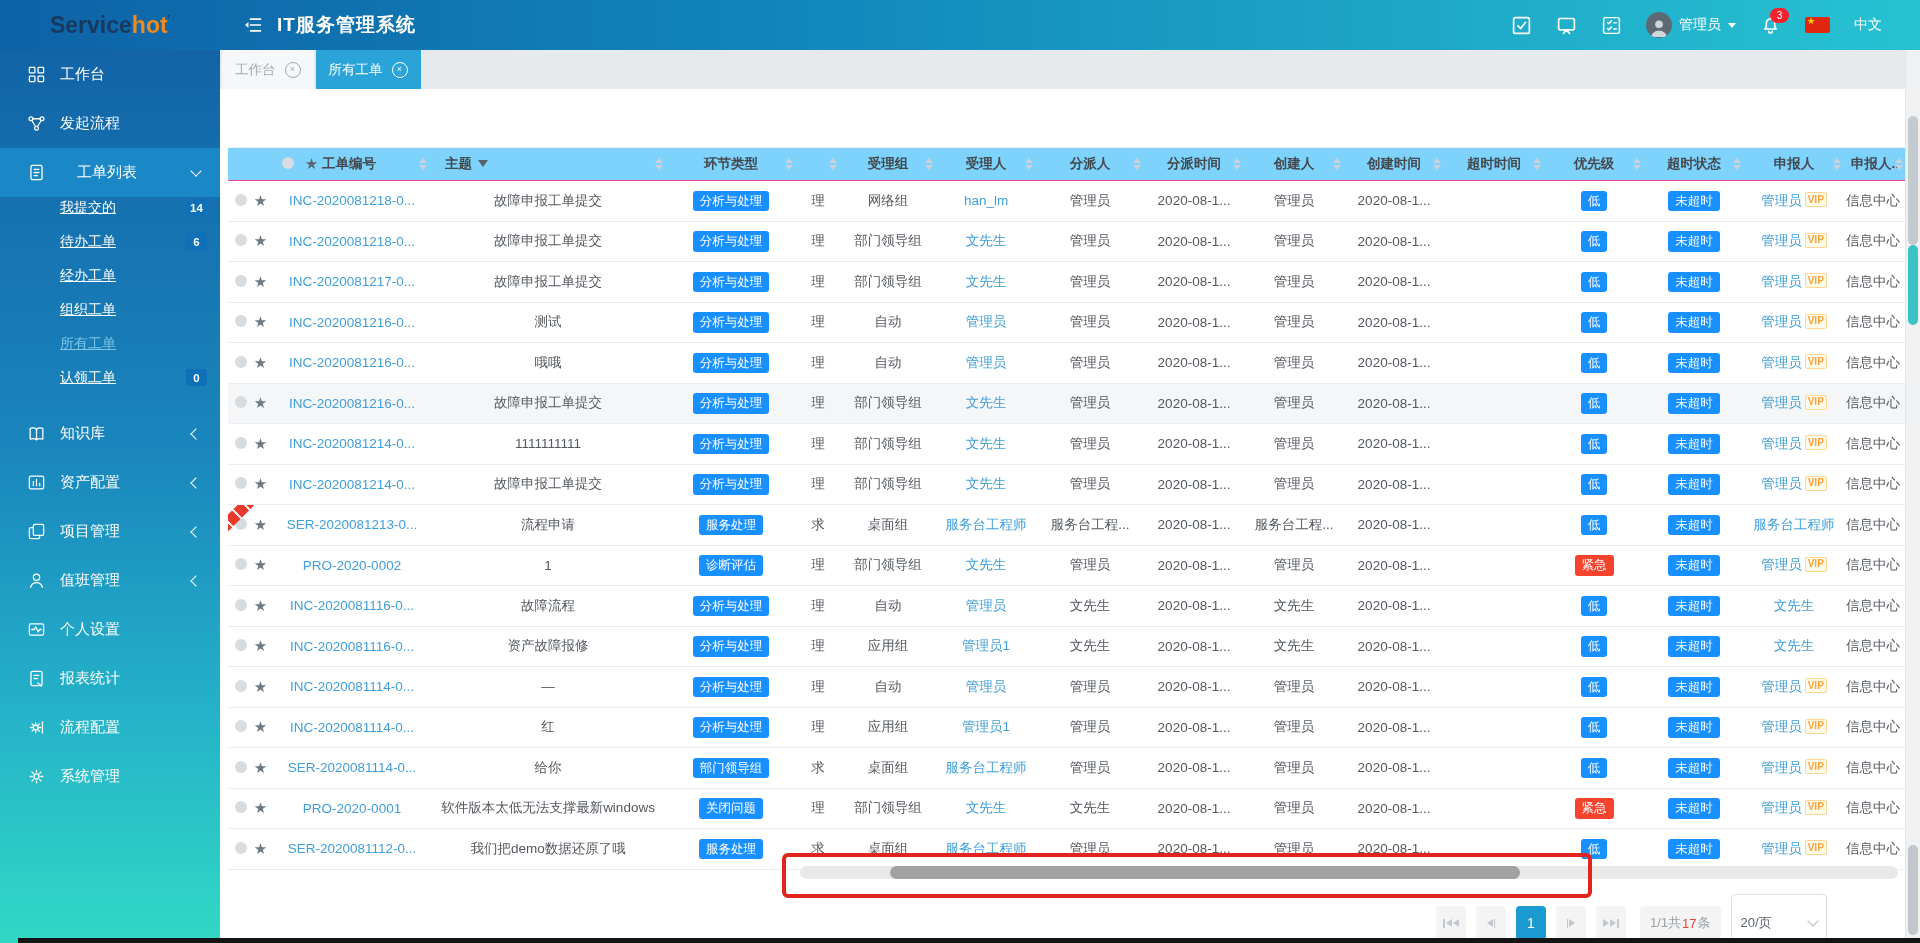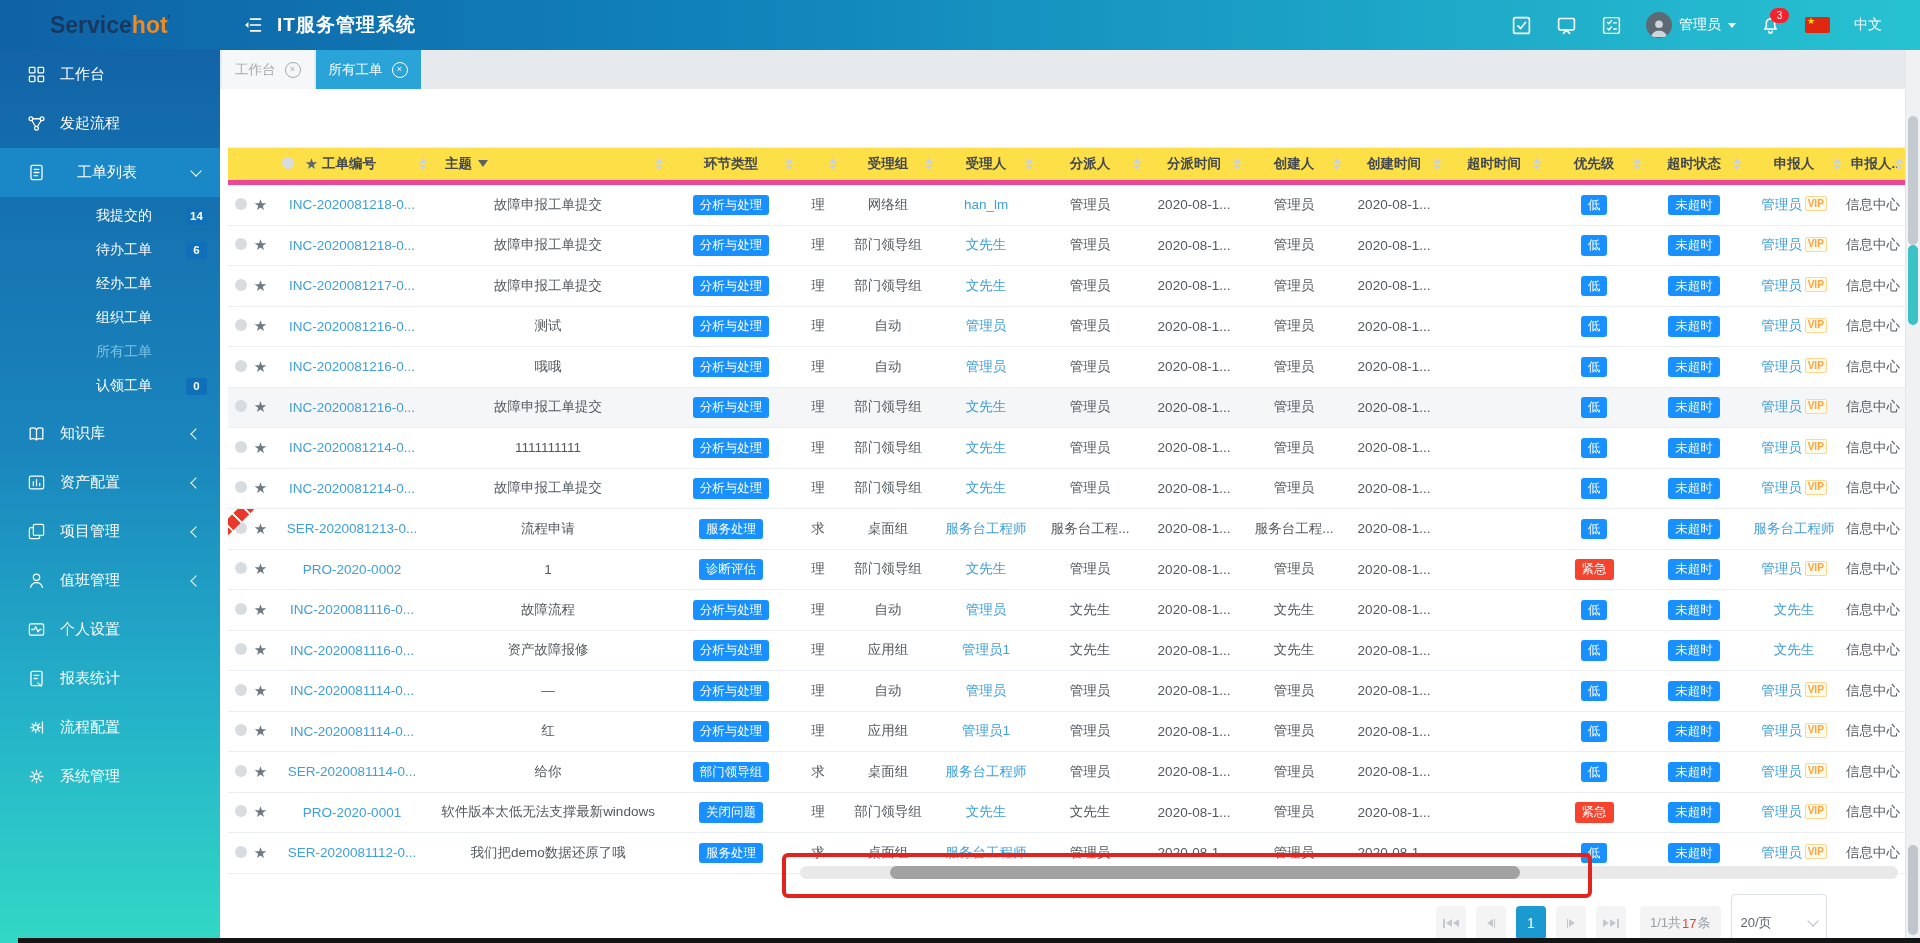--- a/index.html
+++ b/index.html
@@ -36,42 +36,42 @@
   .sidebar{position:absolute;top:50px;left:0;width:220px;height:893px;
     background:linear-gradient(180deg,#1264a7 0%,#1a86bd 45%,#24b2c9 74%,#32d8c5 100%);z-index:4;}
   .sb-item{position:relative;height:49px;display:flex;align-items:center;padding-left:27px;color:#fff;
     font-size:15px;cursor:pointer;}
   .sb-item .sb-icon{width:19px;height:19px;margin-right:14px;flex:none;}
   .sb-item.parent-active{background:#1a87c6;gap:17px;}
   .chev{position:absolute;right:20px;width:7px;height:7px;border-right:1.6px solid #fff;border-bottom:1.6px solid #fff;}
   .chev.down{transform:rotate(45deg);top:19px;}
   .chev.left{transform:rotate(135deg);top:21px;}
   .sb-children{padding:2px 0 6px 0;}
-  .sb-child{position:relative;height:34px;display:flex;align-items:center;padding-left:96px;
-    color:#fff;font-size:14px;cursor:pointer;}
+  .sb-child{position:relative;height:34px;display:flex;padding-left:60px;
+    color:#fff;font-size:14px;cursor:pointer;text-decoration:underline;}
   .sb-child.selected{color:#9edcf3;opacity:.75;}
   .sb-badge{position:absolute;right:13px;min-width:13px;height:17px;padding:0 4px;background:#0f6fb9;
     border-radius:3px;color:#fff;font-size:11.5px;display:flex;align-items:center;justify-content:center;font-weight:bold;margin-left:8px;}
 
   
   .tabstrip{position:absolute;left:220px;top:50px;width:1700px;height:39px;background:#e7eaed;
     display:flex;align-items:stretch;padding-left:2px;z-index:3;}
   .tab{display:flex;align-items:center;gap:9px;padding:0 13px;font-size:13.5px;margin-right:2px;cursor:pointer;}
   .tab.inactive{background:#f6f7f8;color:#a4a9af;}
   .tab.active{background:#2aa3d9;color:#fff;}
   .tab-close{width:14px;height:14px;border-radius:50%;border:1px solid currentColor;font-size:9px;
     display:flex;align-items:center;justify-content:center;line-height:1;}
   .clip-btn{position:absolute;height:12px;top:20px;background:#2b9fd9;border-radius:0 0 3px 3px;z-index:3;}
 
   
   .content-panel{position:absolute;left:220px;top:89px;width:1686px;height:849px;background:#fff;z-index:1;}
 
   table.grid{border-collapse:collapse;table-layout:fixed;width:1678px;margin:58px 0 0 8px;}
-  table.grid th{position:relative;height:32px;background:#fde047;font-size:13.5px;font-weight:bold;color:#43484d;
-    text-align:center;padding:0 2px;white-space:nowrap;overflow:hidden;border-top:1px solid #eef1f5;border-bottom:5px solid #ec4899;}
+  table.grid th{position:relative;height:32px;background:#7dd3fc;font-size:13.5px;font-weight:bold;color:#43484d;
+    text-align:center;padding:0 2px;white-space:nowrap;overflow:hidden;border-top:1px solid #eef1f5;border-bottom:1px solid #ec4899;}
   table.grid td{height:39.5px;border-bottom:1px solid #ebeef3;font-size:13.5px;color:#53585e;text-align:center;
     white-space:nowrap;overflow:hidden;padding:0 2px;}
   tr.shaded td{background:#f5f6f8;}
   th.th-id{text-align:left;padding-left:9px;}
   td.c-sel{text-align:left;padding-left:9px;position:relative;overflow:visible;}
   td.c-id,th .th-id-label{color:#3f9edb;text-align:left;}
   td.c-id{text-align:left;}
   td.c-subject{text-align:left;padding-left:15px;}
   td.c-flow{text-align:left;padding-left:3px;color:#53585e;}
   .row-circle{display:inline-block;width:12px;height:12px;border-radius:50%;background:#d7dce1;vertical-align:-1px;}

